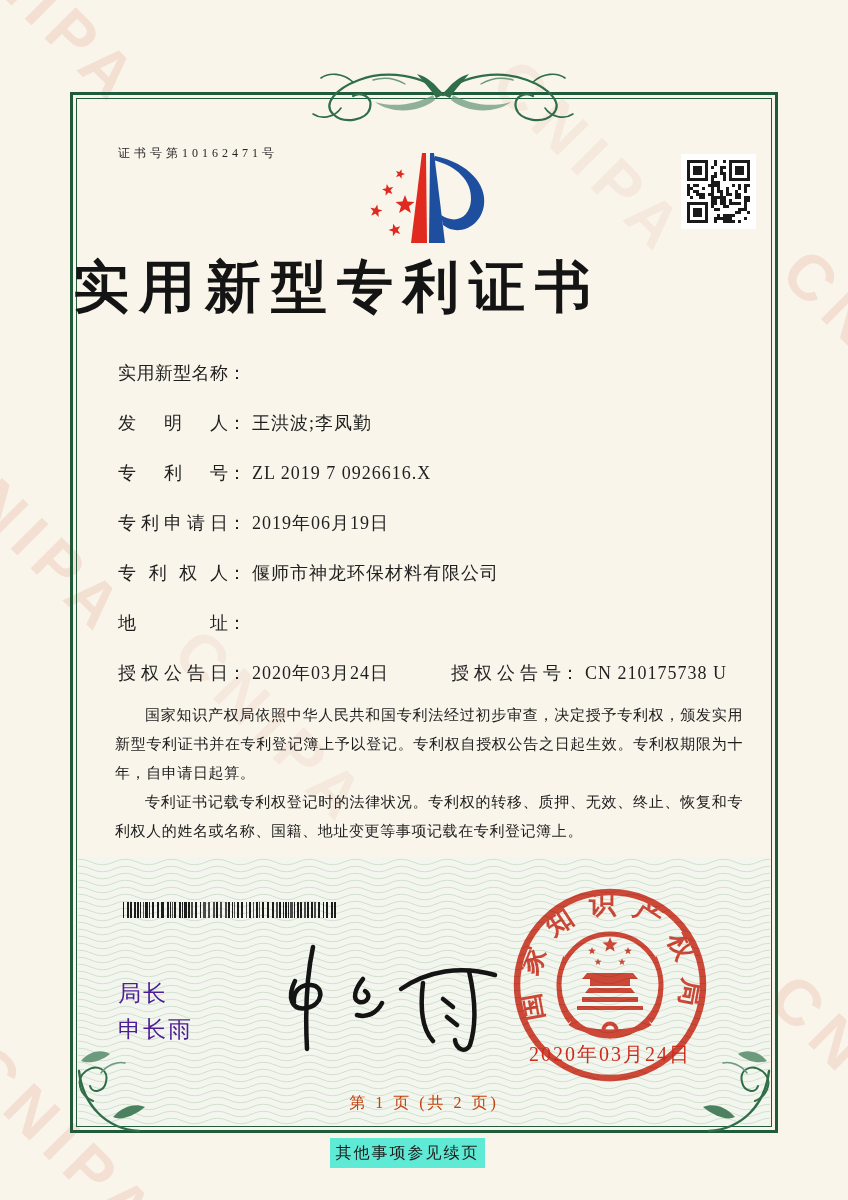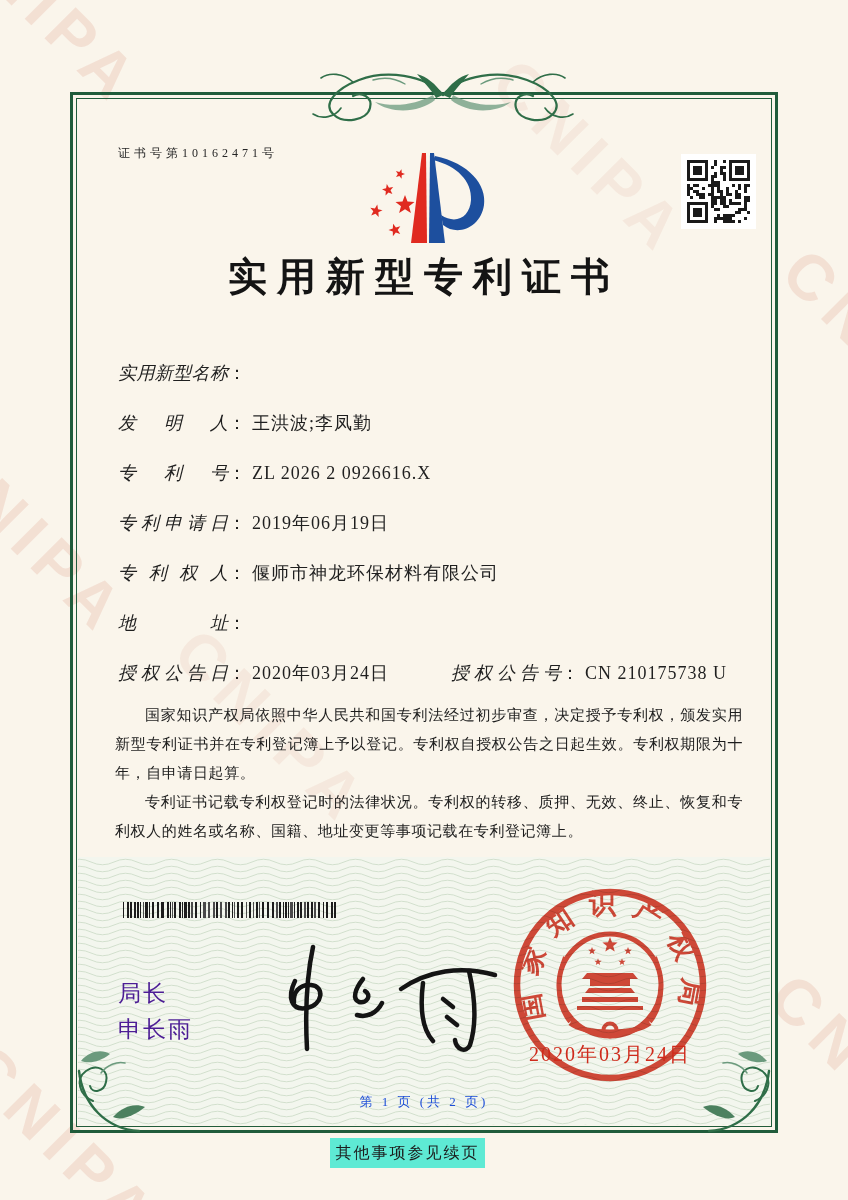--- a/index.html
+++ b/index.html
@@ -34,31 +34,30 @@
   #orn-br{right:-12px;bottom:-8px;}
 
   
   .cert-no{
     position:absolute;left:45px;top:50px;font-size:12px;letter-spacing:4px;
     color:#262626;z-index:3;
   }
   .logo{position:absolute;left:288px;top:52px;z-index:3;}
   .qr{position:absolute;left:608px;top:59px;width:75px;height:75px;background:#fff;z-index:3;}
   .title{
-    position:absolute;left:0;top:155px;width:100%;text-align:center;
-    font-size:39px;font-weight:bold;letter-spacing:10px;color:#141414;z-index:3;
+    position:absolute;left:0;top:155px;width:100%;text-align:left;
+    font-size:56px;font-weight:bold;letter-spacing:10px;color:#141414;z-index:3;
   }
 
   
   .fields{position:absolute;left:45px;top:253px;right:30px;z-index:3;}
   .field-row{height:50px;display:flex;align-items:center;font-size:18px;color:#1f1f1f;}
   .f-label{
     display:inline-block;width:110px;text-align:justify;text-align-last:justify;
     letter-spacing:0;
-    font-style:italic;
   }
   .f-colon{display:inline-block;margin-right:6px;}
   .f-value{letter-spacing:1px;white-space:nowrap;}
   .pair2{margin-left:62px;display:flex;align-items:center;}
 
   
   .paras{
     position:absolute;left:42px;top:606px;width:628px;z-index:3;
     font-size:15px;line-height:29px;letter-spacing:0.6px;color:#1c1c1c;
     text-align:justify;
@@ -80,21 +79,21 @@
   }
   .signature{position:absolute;left:178px;top:846px;z-index:4;}
   .seal{position:absolute;left:437px;top:790px;width:200px;height:200px;z-index:5;
         mix-blend-mode:multiply;opacity:.92;}
   .seal-date{
     position:absolute;left:437px;top:946px;width:200px;text-align:center;z-index:5;
     color:#cf2b1c;font-size:20px;letter-spacing:2px;white-space:nowrap;
   }
   .page-info{
     position:absolute;left:0;top:998px;width:100%;text-align:center;z-index:4;
-    font-size:13px;letter-spacing:3px;color:#1d4ed8;
+    font-size:16px;letter-spacing:3px;color:#c2410c;
   }
 
   
   .cont-note{
     position:absolute;left:330px;top:1138px;width:155px;height:30px;z-index:2;
     background:#5eead4;display:flex;align-items:center;justify-content:center;
     font-size:16px;letter-spacing:2px;color:#1c1c1c;
   }
 </style>
 </head>
@@ -301,21 +300,21 @@
           <span class="f-colon">：</span>
       </div>
       <div class="field-row">
         <span class="f-label">发明人</span>
           <span class="f-colon">：</span>
         <span class="f-value">王洪波;李凤勤</span>
       </div>
       <div class="field-row">
         <span class="f-label">专利号</span>
           <span class="f-colon">：</span>
-        <span class="f-value">ZL 2026 2 0926616.X</span>
+        <span class="f-value">ZL 2019 7 0926616.X</span>
       </div>
       <div class="field-row">
         <span class="f-label">专利申请日</span>
           <span class="f-colon">：</span>
         <span class="f-value">2019年06月19日</span>
       </div>
       <div class="field-row">
         <span class="f-label">专利权人</span>
           <span class="f-colon">：</span>
         <span class="f-value">偃师市神龙环保材料有限公司</span>

